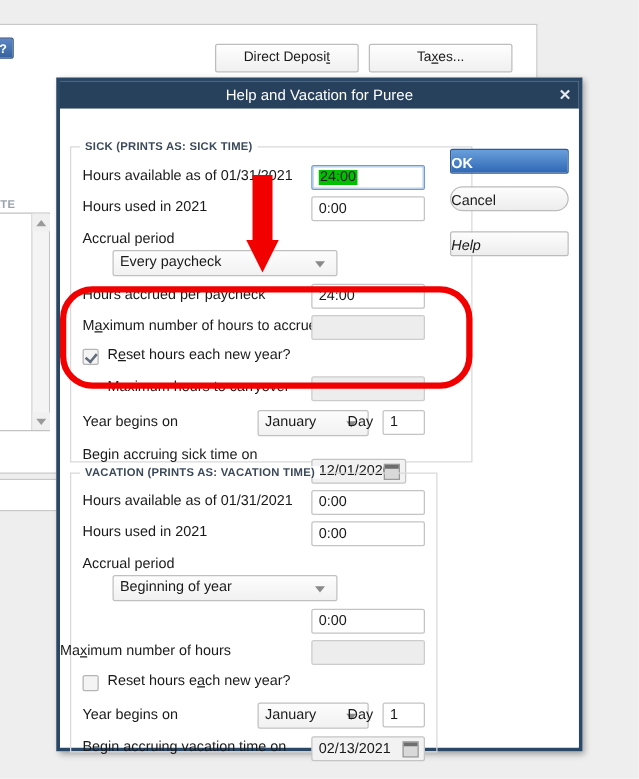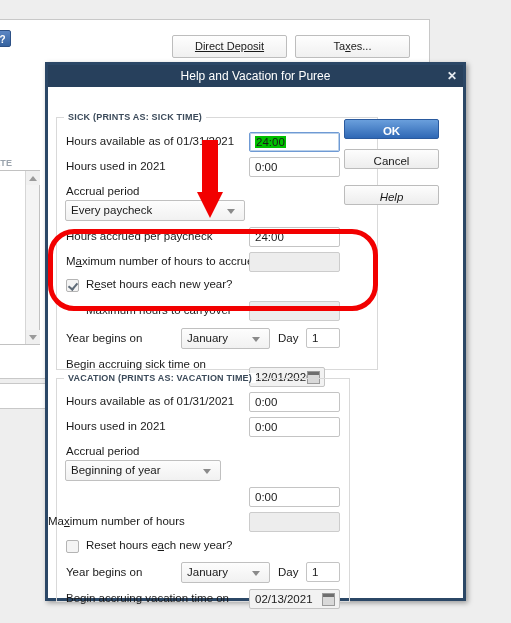--- a/index.html
+++ b/index.html
@@ -49,21 +49,21 @@
     height: 23px;
     background: linear-gradient(#fefefe, #f0f0f0);
     border: 1px solid #bdbdbd;
     border-radius: 2px;
     font-size: 11px;
     color: #1a1a1a;
     text-align: center;
     line-height: 21px;
     box-sizing: border-box;
   }
-  #bg-btn-dd { left: 172px; top: 35px; width: 115px; text-decoration: underline; }
+  #bg-btn-dd { left: 172px; top: 35px; width: 115px; }
   #bg-btn-taxes { left: 295px; top: 35px; width: 115px; }
   .mn { text-decoration: underline; }
 
   #bg-rate-label {
     position: absolute;
     left: -6px;
     top: 158px;
     font-size: 9px;
     font-weight: bold;
     color: #9aa3ad;
@@ -240,20 +240,21 @@
     height: 21px;
     background: linear-gradient(#fdfdfd, #f1f1f1);
     border: 1px solid #c0c0c0;
     border-radius: 2px;
     box-sizing: border-box;
     font-size: 11.5px;
     line-height: 19px;
     padding-left: 5px;
     color: #1a1a1a;
     white-space: nowrap;
+    margin-left: 25px;
   }
   .ddl .arrow {
     position: absolute;
     right: 9px;
     top: 8px;
     width: 0; height: 0;
     border-left: 4px solid transparent;
     border-right: 4px solid transparent;
     border-top: 5px solid #8a8a8a;
   }
@@ -276,40 +277,39 @@
     width: 4px;
     height: 7px;
     border: solid #5f6b78;
     border-width: 0 2px 2px 0;
     transform: rotate(40deg);
   }
 
   
   .dlg-btn {
     position: absolute;
-    left: 296px;
+    left: 312px;
     width: 95px;
     height: 20px;
     border-radius: 2px;
     font-size: 11.5px;
-    text-align: center;
     line-height: 22px;
     box-sizing: border-box;
     background: linear-gradient(#fdfdfd, #ededed);
     border: 1px solid #bcbcbc;
     color: #1a1a1a;
   }
   .dlg-btn.primary {
     background: linear-gradient(#6a9fdc, #2f68b5);
     border: 1px solid #2a5a9e;
     color: #ffffff;
     font-weight: bold;
   }
   #btn-ok     { top: 32px; }
-  #btn-cancel { top: 62px; }
+  #btn-cancel { top: 62px; border-radius: 11px; }
   #btn-help   { top: 98px; font-style: italic; }
 
   
   #anno-rect {
     position: absolute;
     left: 48px;
     top: 229px;
     width: 330px;
     height: 82px;
     border: 5px solid #f20000;
@@ -415,21 +415,21 @@
       <span class="grp-legend">VACATION (PRINTS AS: VACATION TIME)</span>
     </div>
 
     <div class="lbl" style="left:18px; top:308px;">Hours available as of 01/31/2021</div>
     <div class="fld" style="left:201px; top:305px; width:91px;">0:00</div>
 
     <div class="lbl" style="left:18px; top:333px;">Hours used in 2021</div>
     <div class="fld" style="left:201px; top:330px; width:91px;">0:00</div>
 
     <div class="lbl" style="left:18px; top:358px;">Accrual period</div>
-    <div class="ddl" style="left:17px; top:373px; width:156px;"><span>Beginning of year</span><span class="arrow"></span></div>
+    <div class="ddl" style="left:17px; top:373px; width:180px;"><span>Beginning of year</span><span class="arrow"></span></div>
 
     <div class="fld" style="left:201px; top:400px; width:91px;">0:00</div>
 
     <div class="lbl" style="left:0; top:428px;"><span>Ma</span><span class="mn">x</span><span>imum number of hours</span></div>
     <div class="fld disabled" style="left:201px; top:425px; width:91px;"></div>
 
     <div class="cbx" style="left:18px; top:453px;"></div>
     <div class="lbl" style="left:38px; top:452px;"><span>Reset hours e</span><span class="mn">a</span><span>ch new year?</span></div>
 
     <div class="lbl" style="left:18px; top:479px;">Year begins on</div>

